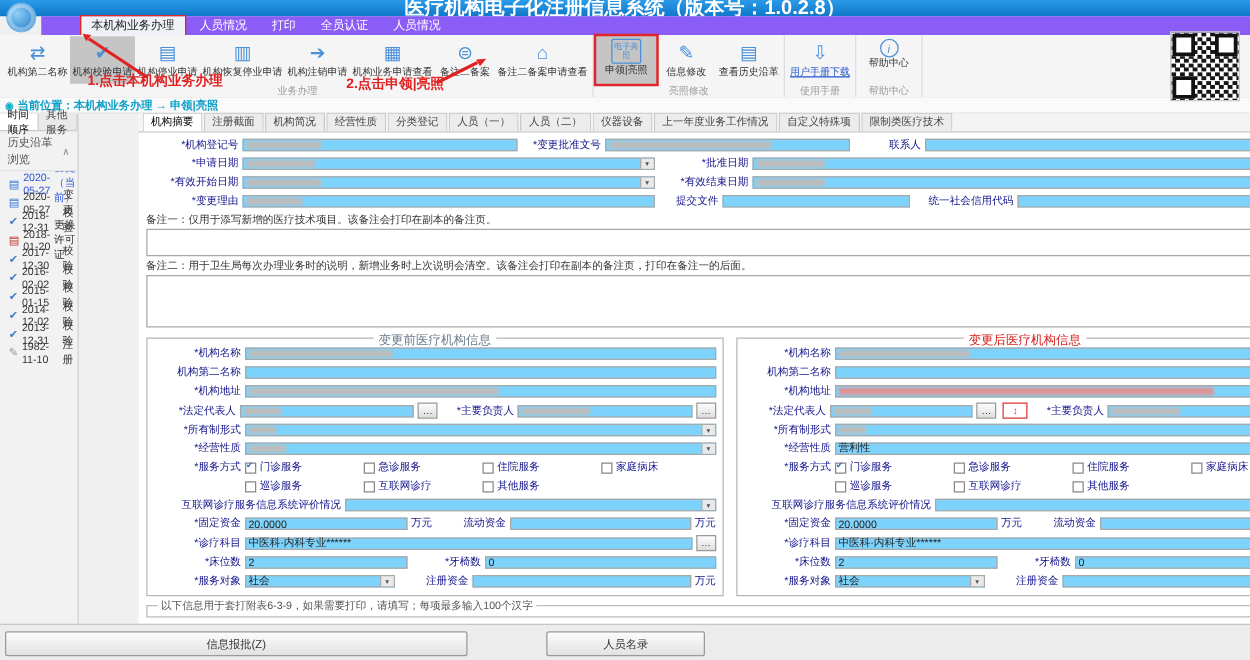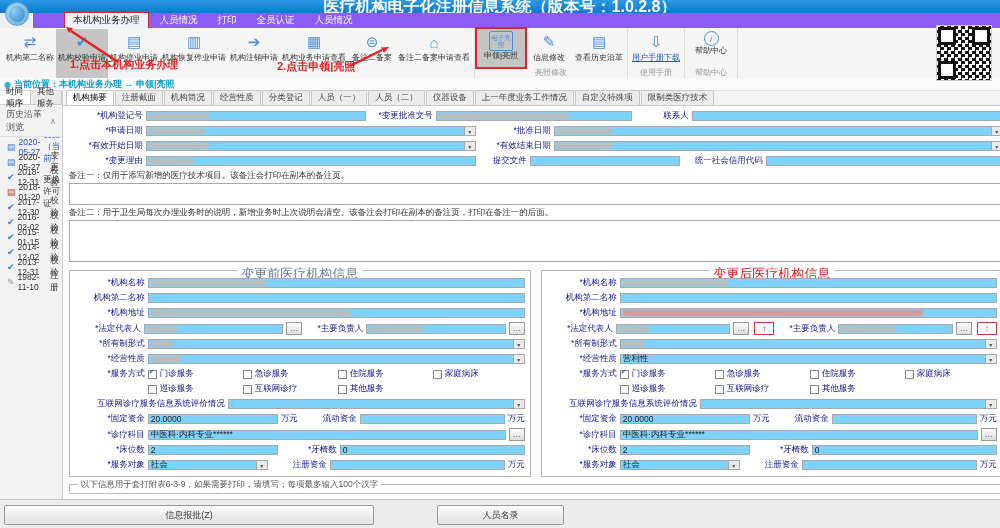--- a/index.html
+++ b/index.html
@@ -34,21 +34,21 @@
   
   .qr{position:absolute;right:8px;top:25px;width:54px;height:54px;z-index:6;border:1px solid #ccc;
     background:repeating-conic-gradient(#161616 0% 25%,#fff 0% 50%) 0 0/7px 7px;}
   .qf{position:absolute;width:12px;height:12px;border:3px solid #111;background:#fff;}
   .qf.tl{top:1px;left:1px}.qf.tr{top:1px;right:1px}.qf.bl{bottom:1px;left:1px}
   
   .breadcrumb{position:absolute;top:78px;left:0;right:0;height:12px;display:flex;align-items:center;gap:3px;
     padding-left:4px;font-size:9px;font-weight:bold;color:#0d9fc8;background:#fafafa;border-bottom:1px solid #e0e0e0;}
   .pin{color:#12b0c8;font-size:8px;}
   
-  .bodywrap{position:absolute;top:91px;left:0;right:0;bottom:28px;display:flex;}
+  .bodywrap{position:absolute;top:91px;left:0;right:0;bottom:28px;display:flex;gap:48px;}
   .sidebar{width:124px;background:#f2f2f2;border-right:1px solid #cfcfcf;display:flex;flex-direction:column;}
   .side-tabs{display:flex;height:13px;border-bottom:1px solid #ccc;background:#e9e9e9;}
   .side-tab{font-size:8.5px;padding:0 6px;display:flex;align-items:center;color:#444;border-right:1px solid #ccc;}
   .side-tab.active{background:#fff;color:#111;}
   .side-title{display:flex;justify-content:space-between;align-items:center;font-size:9px;color:#555;
     padding:3px 6px 2px;border-bottom:1px solid #e2e2e2;}
   .chev{color:#888;font-size:8px;}
   .hist{flex:1;overflow:hidden;padding-top:2px;}
   .hist-item{display:flex;align-items:center;gap:3px;height:15px;padding-left:7px;font-size:8.5px;color:#333;}
   .hist-item.current{color:#2b53e0;}
@@ -70,21 +70,21 @@
     display:flex;align-items:center;justify-content:center;font-size:6px;color:#555;}
   .redact{height:6px;background:#bcbcbc;border-radius:1px;filter:blur(1.3px);display:inline-block;}
   .redact.red{background:#e09494;}
   .val{color:#222;white-space:nowrap;}
   .unit{color:#14148c;white-space:nowrap;}
   .note-lbl{font-size:8.5px;color:#333;margin:2px 0 1px;}
   .note-box{border:1px solid #a8a8a8;background:#fff;}
   .panels-row{display:flex;gap:10px;margin-top:8px;}
   .panel{border:1px solid #b8b8b8;flex:1;padding:6px 5px 2px;position:relative;}
   .panel-legend{position:absolute;top:-6px;left:50%;transform:translateX(-50%);background:#fff;
-    padding:0 4px;font-size:13px;color:#6b7a8c;white-space:nowrap;}
+    padding:0 4px;font-size:10px;color:#6b7a8c;white-space:nowrap;}
   .panel-legend.red{color:#d61a1a;}
   .prow{display:flex;align-items:center;margin-bottom:3px;gap:3px;}
   .mini-btn{width:14px;height:11px;border:1px solid #999;background:linear-gradient(#fdfdfd,#ddd);
     font-size:8px;display:flex;align-items:center;justify-content:center;color:#333;flex-shrink:0;}
   .red-btn{width:18px;height:11px;border:1px solid #d33;color:#d33;background:#fff;font-size:8px;
     display:flex;align-items:center;justify-content:center;margin-left:2px;flex-shrink:0;}
   .cbitem{display:flex;align-items:center;gap:3px;width:92px;color:#14148c;}
   .cb{width:7px;height:7px;border:1px solid #888;background:#fff;position:relative;flex-shrink:0;}
   .cbmark{position:absolute;top:-3px;left:0;font-size:7px;color:#2a6fd0;}
   .footer-box{border:1px solid #bbb;margin-top:7px;padding:5px 6px 3px;position:relative;}
@@ -155,20 +155,21 @@
           </div>
           <div class="ritem">
             <div class="ric">⊜</div>
             <div class="rlabel">备注二备案</div>
           </div>
           <div class="ritem">
             <div class="ric">⌂</div>
             <div class="rlabel">备注二备案申请查看</div>
           </div>
         </div>
+        <div class="group-label">业务办理</div>
       </div>
       <div class="rgroup">
         <div class="ritems">
           <div class="ritem selected highlight">
             <div class="ric badge">电子亮照</div>
             <div class="rlabel">申领|亮照</div>
           </div>
           <div class="ritem">
             <div class="ric">✎</div>
             <div class="rlabel">信息修改</div>

